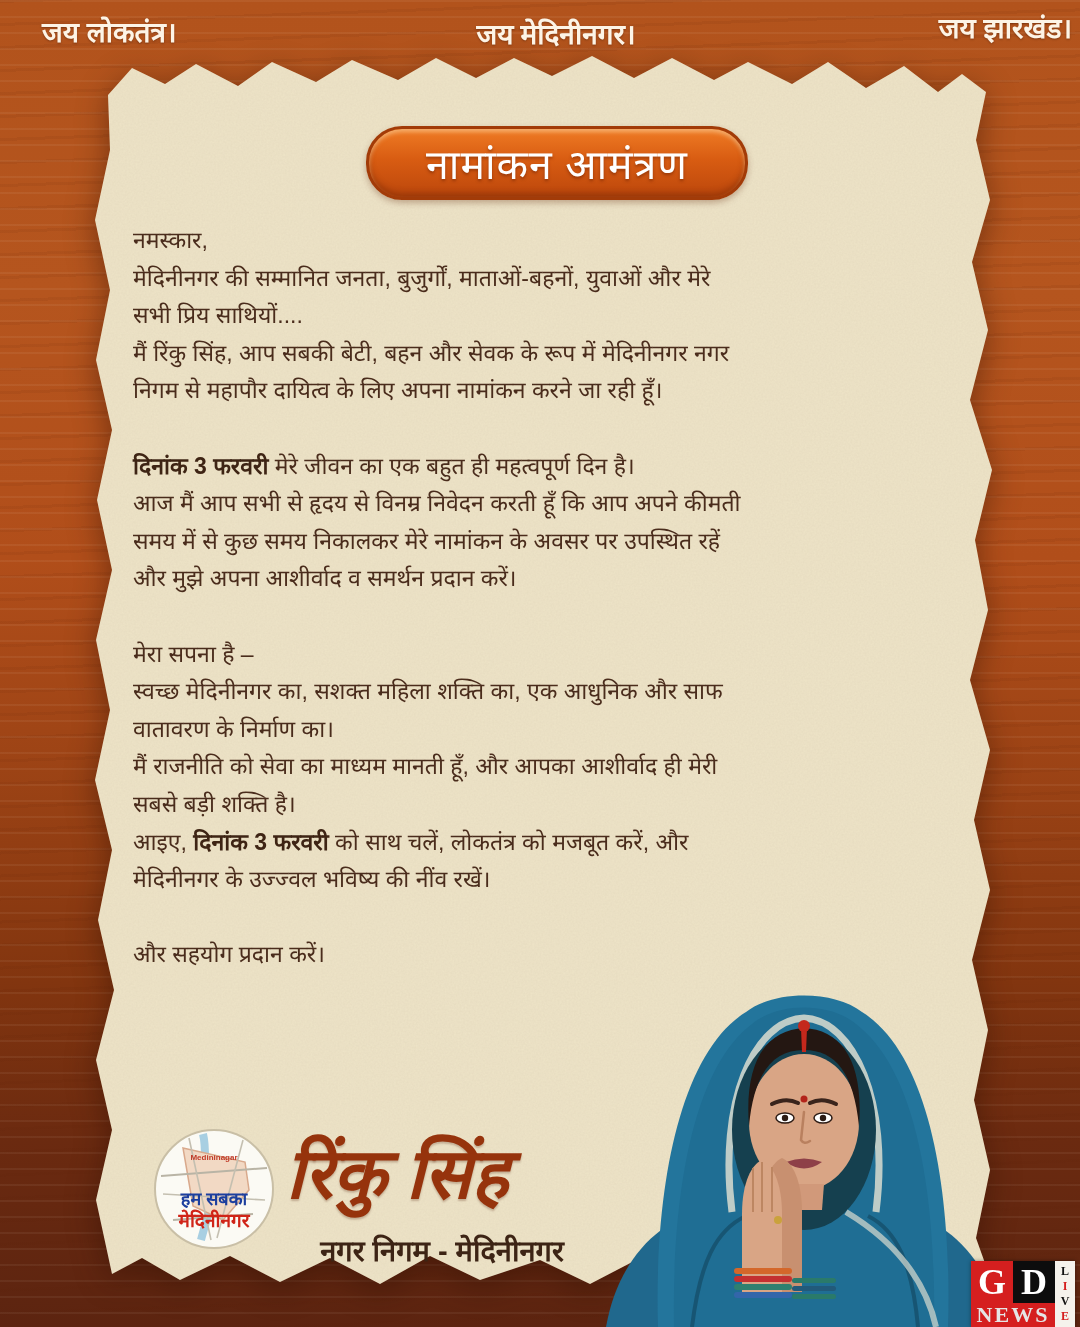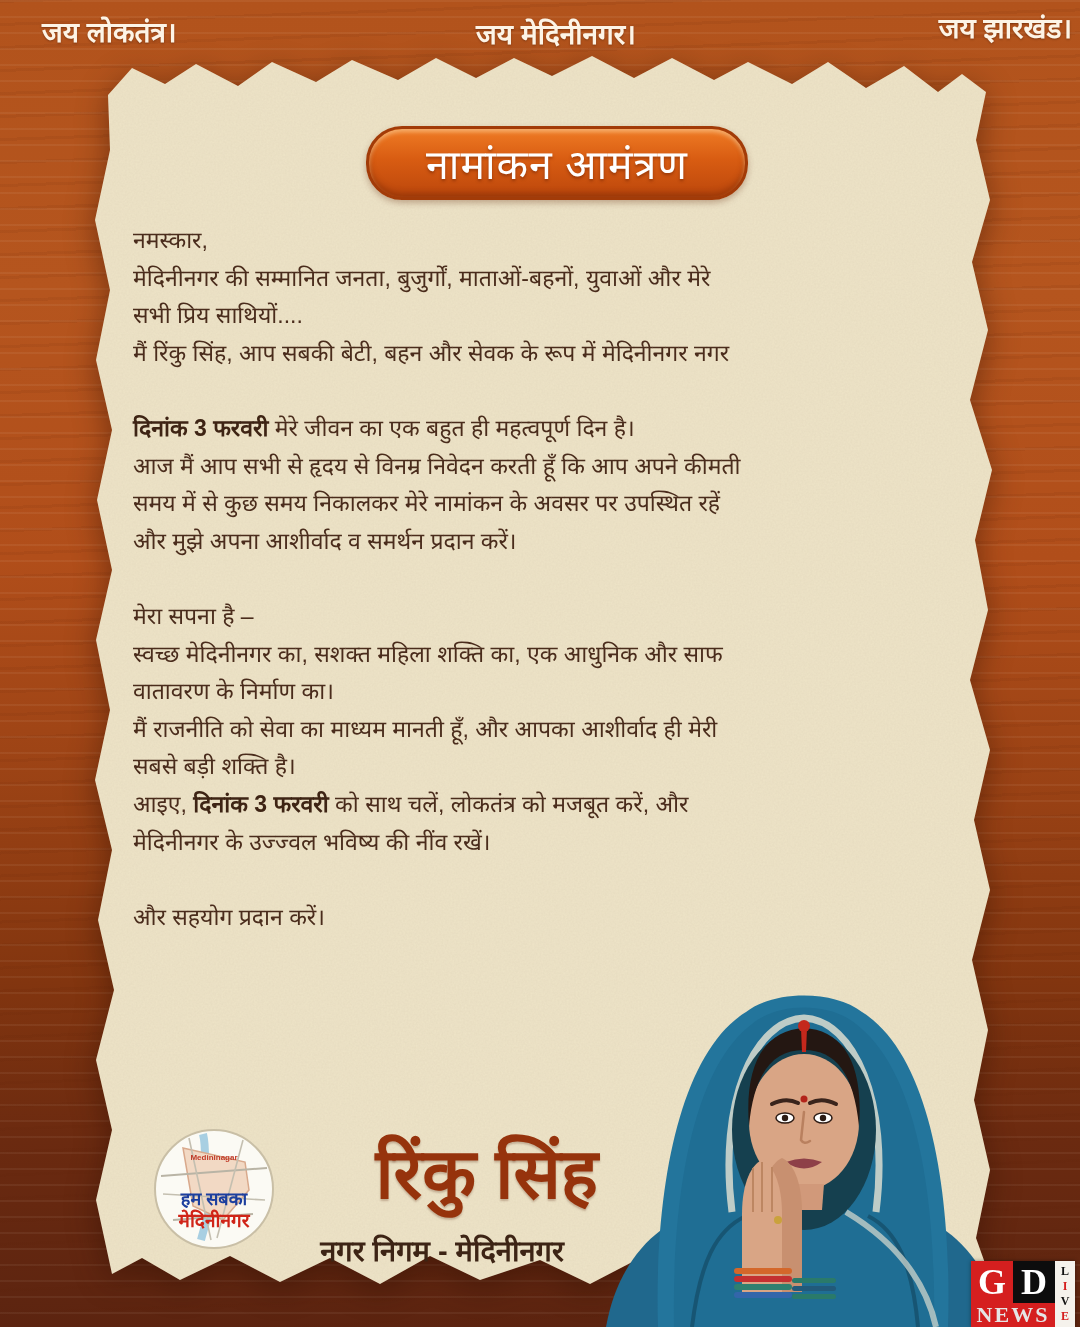--- a/index.html
+++ b/index.html
@@ -8,43 +8,43 @@
     position:relative;width:1080px;height:1327px;overflow:hidden;
     background:
       repeating-linear-gradient(180deg, rgba(255,245,230,0.06) 0 2px, rgba(0,0,0,0) 2px 16px),
       repeating-linear-gradient(178deg, rgba(90,30,5,0.08) 0 3px, rgba(0,0,0,0) 3px 23px),
       linear-gradient(180deg,#b2531c 0%,#b5551e 22%,#b14e1a 42%,#9c4315 58%,#82350f 74%,#6b2a10 86%,#5c2410 100%);
   }
   
   .topbar{position:absolute;top:0;left:16px;width:100%;height:56px;z-index:5;}
   .slogan{position:absolute;color:#fdf4e6;font-weight:700;font-size:28px;text-shadow:0 1px 2px rgba(60,20,0,.4);white-space:nowrap;}
   .slogan.left{left:26px;top:12px;}
-  .slogan.center{left:50%;transform:translateX(-50%);top:14px;}
+  .slogan.center{left:50%;transform:translateX(-50%);top:14px;font-family:Liberation Serif, serif;}
   .slogan.right{right:24px;top:8px;}
   
   .parchment-svg{position:absolute;left:0;top:0;z-index:1;filter:drop-shadow(0 8px 16px rgba(40,10,0,.45));}
   
   .title-pill{
     position:absolute;left:366px;top:126px;width:376px;height:68px;z-index:3;
     border-radius:36px;
     background:linear-gradient(180deg,#ef7b24 0%,#d85c12 45%,#bc470c 100%);
     border:3px solid #a23b08;
     box-shadow:inset 0 3px 4px rgba(255,220,170,.55), inset 0 -4px 6px rgba(90,25,0,.35), 0 3px 6px rgba(90,30,0,.3);
     display:flex;align-items:center;justify-content:center;
   }
   .title-pill span{color:#fff;font-weight:400;font-size:41px;letter-spacing:1px;text-shadow:0 2px 3px rgba(100,30,0,.5);}
   
   .letter{position:absolute;left:133px;top:222px;width:832px;z-index:3;color:#4a2c1c;font-size:23px;line-height:37.6px;}
   .letter .line{white-space:nowrap;}
   .letter .line.blank{height:37.6px;}
   .letter b{font-weight:800;color:#3e2414;}
   
   .logo-wrap{position:absolute;left:153px;top:1128px;width:122px;height:122px;z-index:3;}
-  .candidate-name{position:absolute;left:286px;top:1122px;width:312px;z-index:3;text-align:right;
-    color:#96330c;font-weight:800;font-size:70px;line-height:104px;text-shadow:0 2px 2px rgba(80,25,0,.25);white-space:nowrap;}
+  .candidate-name{position:absolute;left:286px;top:1122px;width:312px;z-index:3;text-align:left;
+    color:#96330c;font-weight:800;font-size:70px;line-height:104px;text-shadow:0 2px 2px rgba(80,25,0,.25);white-space:nowrap;font-style:italic;}
   .candidate-title{position:absolute;left:286px;top:1230px;width:312px;z-index:3;text-align:center;
     color:#3d2415;font-weight:700;font-size:29px;white-space:nowrap;}
   
   .photo-svg{position:absolute;left:596px;top:962px;z-index:4;}
   
   .gd-logo{position:absolute;left:971px;top:1261px;z-index:6;display:flex;box-shadow:0 0 4px rgba(0,0,0,.4);}
   .gd-main{display:flex;flex-direction:column;}
   .gd-squares{display:flex;}
   .gd-sq{width:42px;height:42px;display:flex;align-items:center;justify-content:center;
     color:#fff;font-weight:800;font-size:36px;font-family:"Liberation Serif","DejaVu Serif",serif;}
@@ -95,20 +95,21 @@
 
   <div class="title-pill">
     <span>नामांकन आमंत्रण</span>
   </div>
 
   <div class="letter" id="letter-body">
       <div class="line"><span>नमस्कार,</span></div>
       <div class="line"><span>मेदिनीनगर की सम्मानित जनता, बुजुर्गों, माताओं-बहनों, युवाओं और मेरे</span></div>
       <div class="line"><span>सभी प्रिय साथियों....</span></div>
       <div class="line"><span>मैं रिंकु सिंह, आप सबकी बेटी, बहन और सेवक के रूप में मेदिनीनगर नगर</span></div>
+      <div class="line"><span>निगम  से महापौर दायित्व के लिए अपना नामांकन करने जा रही हूँ।</span></div>
       <div class="line blank"></div>
       <div class="line"><b>दिनांक 3 फरवरी</b><span> मेरे जीवन का एक बहुत ही महत्वपूर्ण दिन है।</span></div>
       <div class="line"><span>आज मैं आप सभी से हृदय से विनम्र निवेदन करती हूँ कि आप अपने कीमती</span></div>
       <div class="line"><span>समय में से कुछ समय निकालकर मेरे नामांकन के अवसर पर उपस्थित रहें</span></div>
       <div class="line"><span>और मुझे अपना आशीर्वाद व समर्थन प्रदान करें।</span></div>
       <div class="line blank"></div>
       <div class="line"><span>मेरा सपना है –</span></div>
       <div class="line"><span>स्वच्छ मेदिनीनगर का, सशक्त महिला शक्ति का, एक आधुनिक और साफ</span></div>
       <div class="line"><span>वातावरण के निर्माण का।</span></div>
       <div class="line"><span>मैं राजनीति को सेवा का माध्यम मानती हूँ, और आपका आशीर्वाद ही मेरी</span></div>

